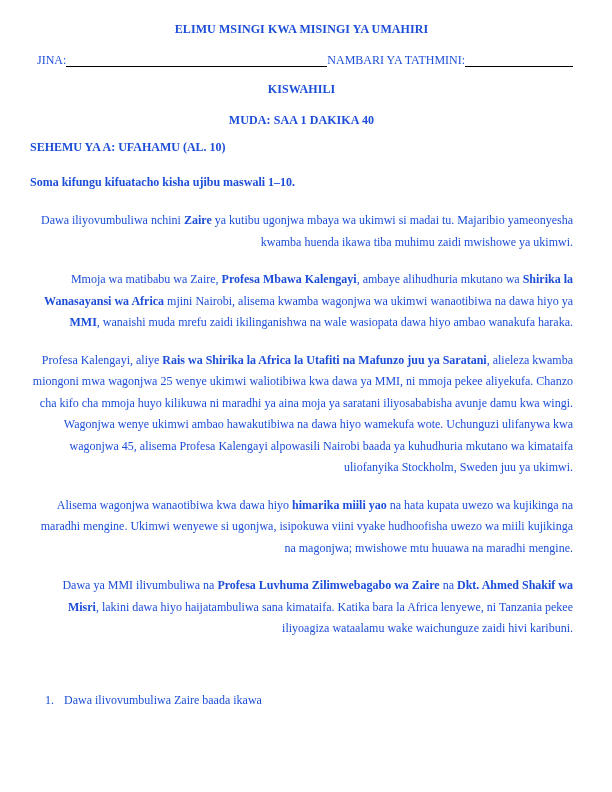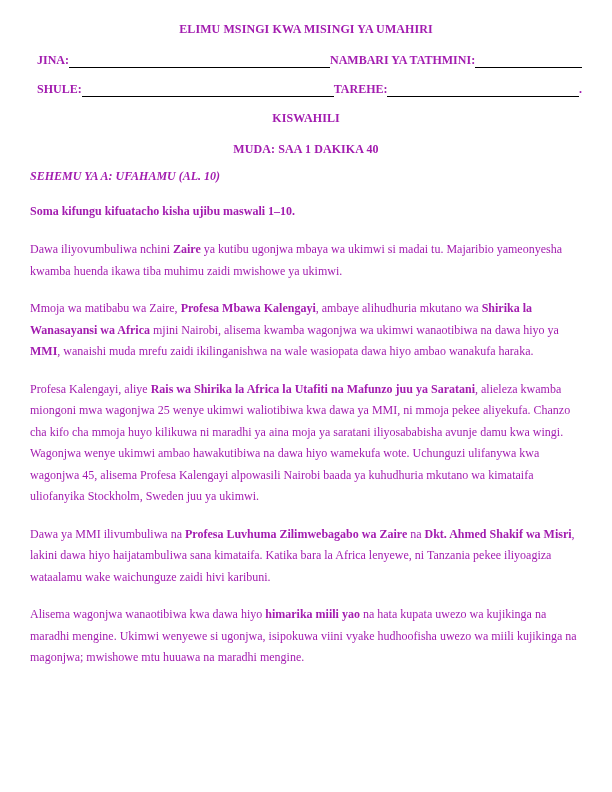--- a/index.html
+++ b/index.html
@@ -5,38 +5,37 @@
   html, body {
     margin: 0;
     padding: 0;
     background: #ffffff;
   }
   .page {
     position: relative;
     width: 612px;
     height: 704px;
     box-sizing: border-box;
-    padding: 22px 30px 0 30px;
+    padding: 22px 39px 0 30px;
     background: #ffffff;
-    color: #a21caf;
+    color: #1d4ed8;
     font-family: "Liberation Serif", "DejaVu Serif", serif;
     font-size: 12px;
     overflow: hidden;
   }
   .center-head {
     text-align: center;
     font-weight: bold;
     line-height: 15px;
     margin: 0 0 16px 0;
     letter-spacing: 0.1px;
   }
   .form-row {
     display: flex;
-    align-items: flex-end;
-    font-weight: bold;
+    font-weight: normal;
     line-height: 15px;
     margin: 0 0 14px 0;
     padding-left: 7px;
   }
   .form-row.first { margin-top: 0; }
   .flabel {
     white-space: nowrap;
     flex: 0 0 auto;
   }
   .fill-line {
@@ -47,31 +46,30 @@
   }
   .fill-line.w1 { width: 261px; }
   .fill-line.w2 { width: 252px; }
   .fill-line.grow { flex: 1 1 auto; }
   .subject-head { margin-top: 0; margin-bottom: 16px; }
   .duration-head { margin-top: 0; margin-bottom: 12px; }
   .section-head {
     font-weight: bold;
     line-height: 15px;
     margin: 10px 0 0 0;
-    font-style: italic;
   }
   .instruction {
     font-weight: bold;
     line-height: 15px;
     margin: 20px 0 13px 0;
   }
   .para {
     margin: 20px 0 11px 0;
     line-height: 21.5px;
-    text-align: left;
+    text-align: right;
   }
   .para + .para { margin-top: 16px; }
   .question-row {
     display: flex;
     margin-top: 50px;
     padding-left: 15px;
     line-height: 21px;
   }
   .qnum {
     flex: 0 0 auto;
@@ -86,39 +84,32 @@
 
   <div class="center-head">ELIMU MSINGI KWA MISINGI YA UMAHIRI</div>
 
   <div class="form-row first">
     <span class="flabel">JINA:</span>
     <span class="fill-line w1"></span>
     <span class="flabel">NAMBARI YA TATHMINI:</span>
     <span class="fill-line grow"></span>
   </div>
 
-  <div class="form-row">
-    <span class="flabel">SHULE:</span>
-    <span class="fill-line w2"></span>
-    <span class="flabel">TAREHE:</span>
-    <span class="fill-line grow"></span>
-    <span class="flabel">.</span>
-  </div>
 
   <div class="center-head subject-head">KISWAHILI</div>
   <div class="center-head duration-head">MUDA: SAA 1 DAKIKA 40</div>
 
   <div class="section-head">SEHEMU YA A: UFAHAMU (AL. 10)</div>
 
   <div class="instruction">Soma kifungu kifuatacho kisha ujibu maswali 1–10.</div>
 
   <p class="para"><span>Dawa iliyovumbuliwa nchini </span><b>Zaire</b><span> ya kutibu ugonjwa mbaya wa ukimwi si madai tu. Majaribio yameonyesha kwamba huenda ikawa tiba muhimu zaidi mwishowe ya ukimwi.</span></p>
   <p class="para"><span>Mmoja wa matibabu wa Zaire, </span><b>Profesa Mbawa Kalengayi</b><span>, ambaye alihudhuria mkutano wa </span><b>Shirika la Wanasayansi wa Africa</b><span> mjini Nairobi, alisema kwamba wagonjwa wa ukimwi wanaotibiwa na dawa hiyo ya </span><b>MMI</b><span>, wanaishi muda mrefu zaidi ikilinganishwa na wale wasiopata dawa hiyo ambao wanakufa haraka.</span></p>
   <p class="para"><span>Profesa Kalengayi, aliye </span><b>Rais wa Shirika la Africa la Utafiti na Mafunzo juu ya Saratani</b><span>, alieleza kwamba miongoni mwa wagonjwa 25 wenye ukimwi waliotibiwa kwa dawa ya MMI, ni mmoja pekee aliyekufa. Chanzo cha kifo cha mmoja huyo kilikuwa ni maradhi ya aina moja ya saratani iliyosababisha avunje damu kwa wingi. Wagonjwa wenye ukimwi ambao hawakutibiwa na dawa hiyo wamekufa wote. Uchunguzi ulifanywa kwa wagonjwa 45, alisema Profesa Kalengayi alpowasili Nairobi baada ya kuhudhuria mkutano wa kimataifa uliofanyika Stockholm, Sweden juu ya ukimwi.</span></p>
+  <p class="para"><span>Alisema wagonjwa wanaotibiwa kwa dawa hiyo </span><b>himarika miili yao</b><span> na hata kupata uwezo wa kujikinga na maradhi mengine. Ukimwi wenyewe si ugonjwa, isipokuwa viini vyake hudhoofisha uwezo wa miili kujikinga na magonjwa; mwishowe mtu huuawa na maradhi mengine.</span></p>
   <p class="para"><span>Dawa ya MMI ilivumbuliwa na </span><b>Profesa Luvhuma Zilimwebagabo wa Zaire</b><span> na </span><b>Dkt. Ahmed Shakif wa Misri</b><span>, lakini dawa hiyo haijatambuliwa sana kimataifa. Katika bara la Africa lenyewe, ni Tanzania pekee iliyoagiza wataalamu wake waichunguze zaidi hivi karibuni.</span></p>
-  <p class="para"><span>Alisema wagonjwa wanaotibiwa kwa dawa hiyo </span><b>himarika miili yao</b><span> na hata kupata uwezo wa kujikinga na maradhi mengine. Ukimwi wenyewe si ugonjwa, isipokuwa viini vyake hudhoofisha uwezo wa miili kujikinga na magonjwa; mwishowe mtu huuawa na maradhi mengine.</span></p>
 
   <div class="question-row">
     <span class="qnum">1.</span>
     <span class="qtext">Dawa iliyovumbuliwa Zaire baada ikawa</span>
   </div>
 
 </div>
 
 </body></html>

